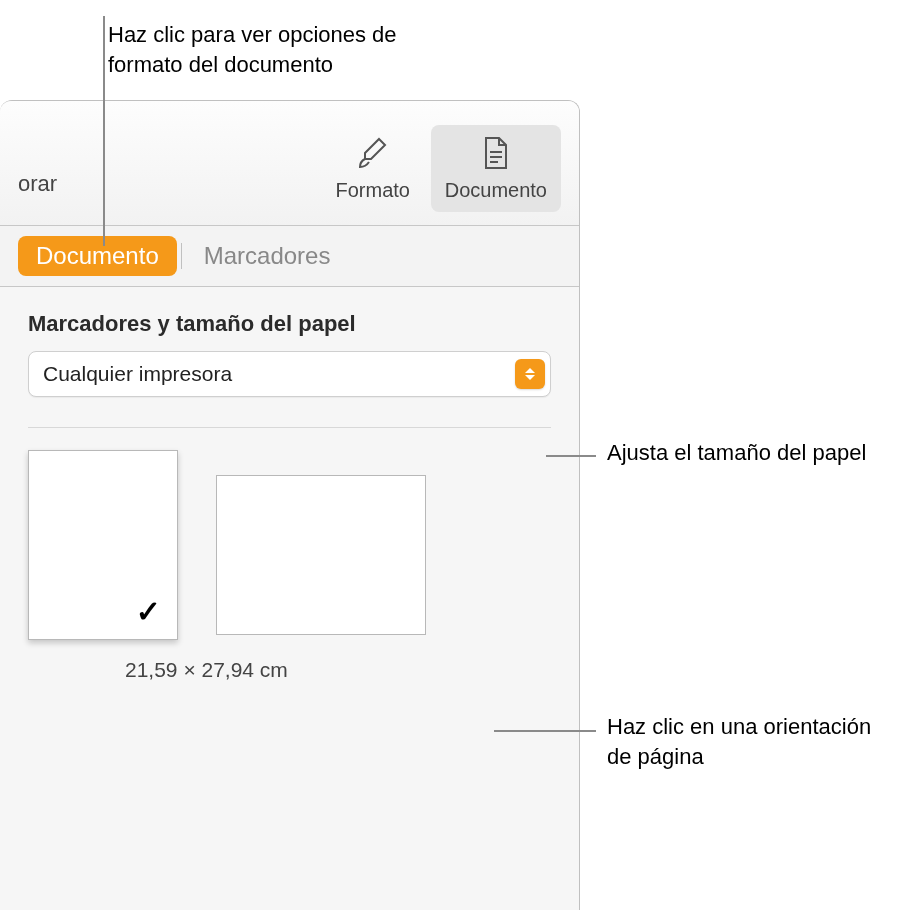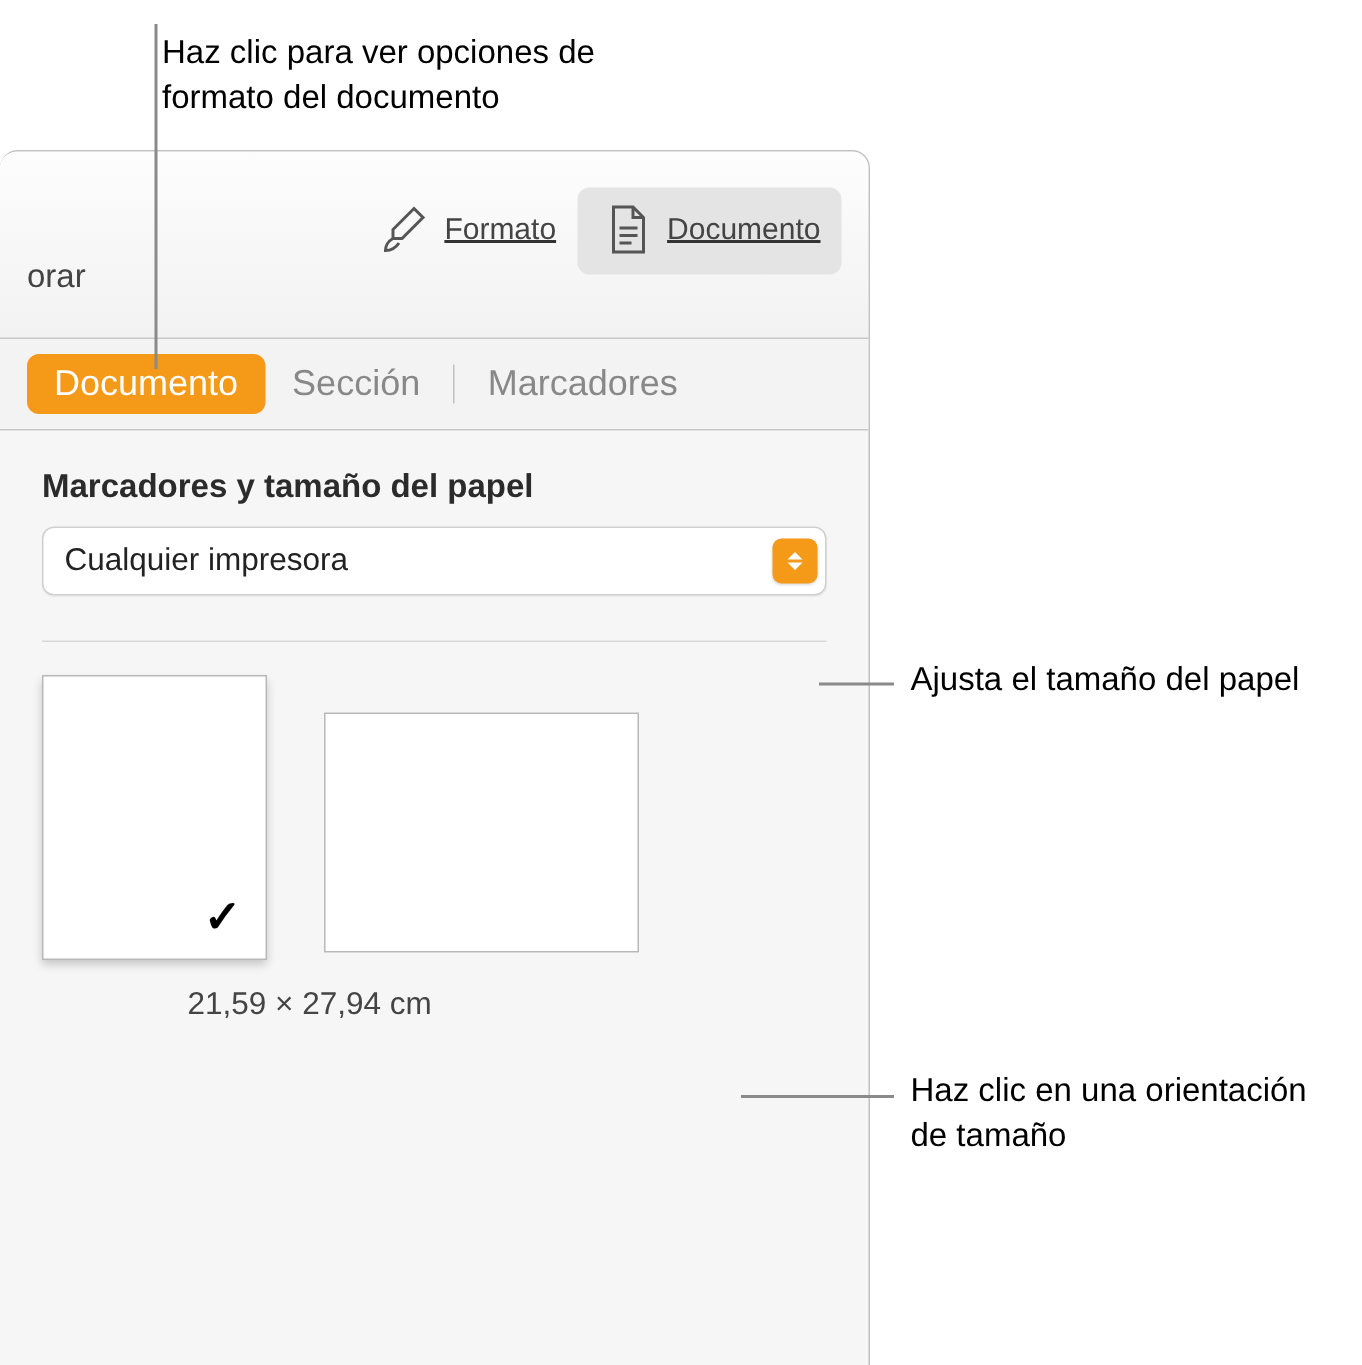--- a/index.html
+++ b/index.html
@@ -54,27 +54,26 @@
       padding-top: 60px;
     }
     .toolbar-right {
       display: flex;
       gap: 0;
       align-items: flex-start;
       padding-top: 14px;
     }
     .toolbar-btn {
       display: flex;
-      flex-direction: row;
+      flex-direction: column;
       align-items: center;
       gap: 6px;
       padding: 8px 14px 10px 14px;
       border-radius: 8px;
       min-width: 116px;
-      text-decoration: underline;
     }
     .toolbar-btn.selected {
       background: #e4e4e4;
     }
     .toolbar-btn .label {
       font-size: 20px;
       color: #444;
     }
     .toolbar-icon {
       width: 40px;
@@ -209,21 +208,21 @@
 </div>
 
 <div class="callout-line" style="left:103px; top:16px; width:2px; height:230px;"></div>
 
 <div class="callout" style="left:607px; top:438px; width:260px;">
   <span>Ajusta el tamaño del papel</span>
 </div>
 <div class="callout-line" style="left:546px; top:455px; width:50px; height:2px;"></div>
 
 <div class="callout" style="left:607px; top:712px; width:280px;">
-  <span>Haz clic en una orientación de tamaño</span>
+  <span>Haz clic en una orientación de página</span>
 </div>
 <div class="callout-line" style="left:494px; top:730px; width:102px; height:2px;"></div>
 
 <div class="panel">
 
   <div class="toolbar">
     <div class="toolbar-left">
       <span>orar</span>
     </div>
     <div class="toolbar-right">
@@ -249,23 +248,20 @@
         <span class="label">Documento</span>
       </div>
     </div>
   </div>
   <div class="toolbar-divider"></div>
 
   <div class="tabbar">
     <div class="tab active">
       <span>Documento</span>
     </div>
-    <div class="tab">
-      <span>Sección</span>
-    </div>
     <div class="tab-divider"></div>
     <div class="tab">
       <span>Marcadores</span>
     </div>
   </div>
   <div class="toolbar-divider"></div>
 
   <div class="content">
 
     <div class="section-title">Marcadores y tamaño del papel</div>

